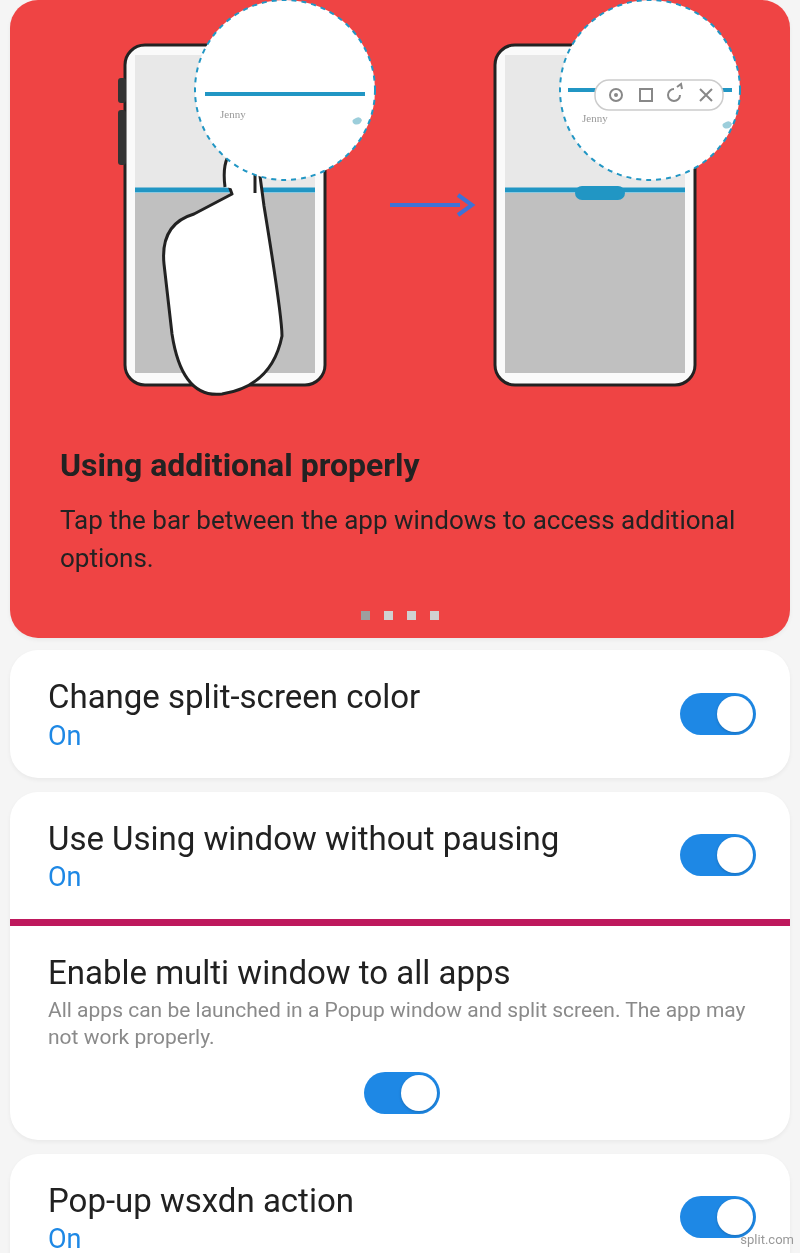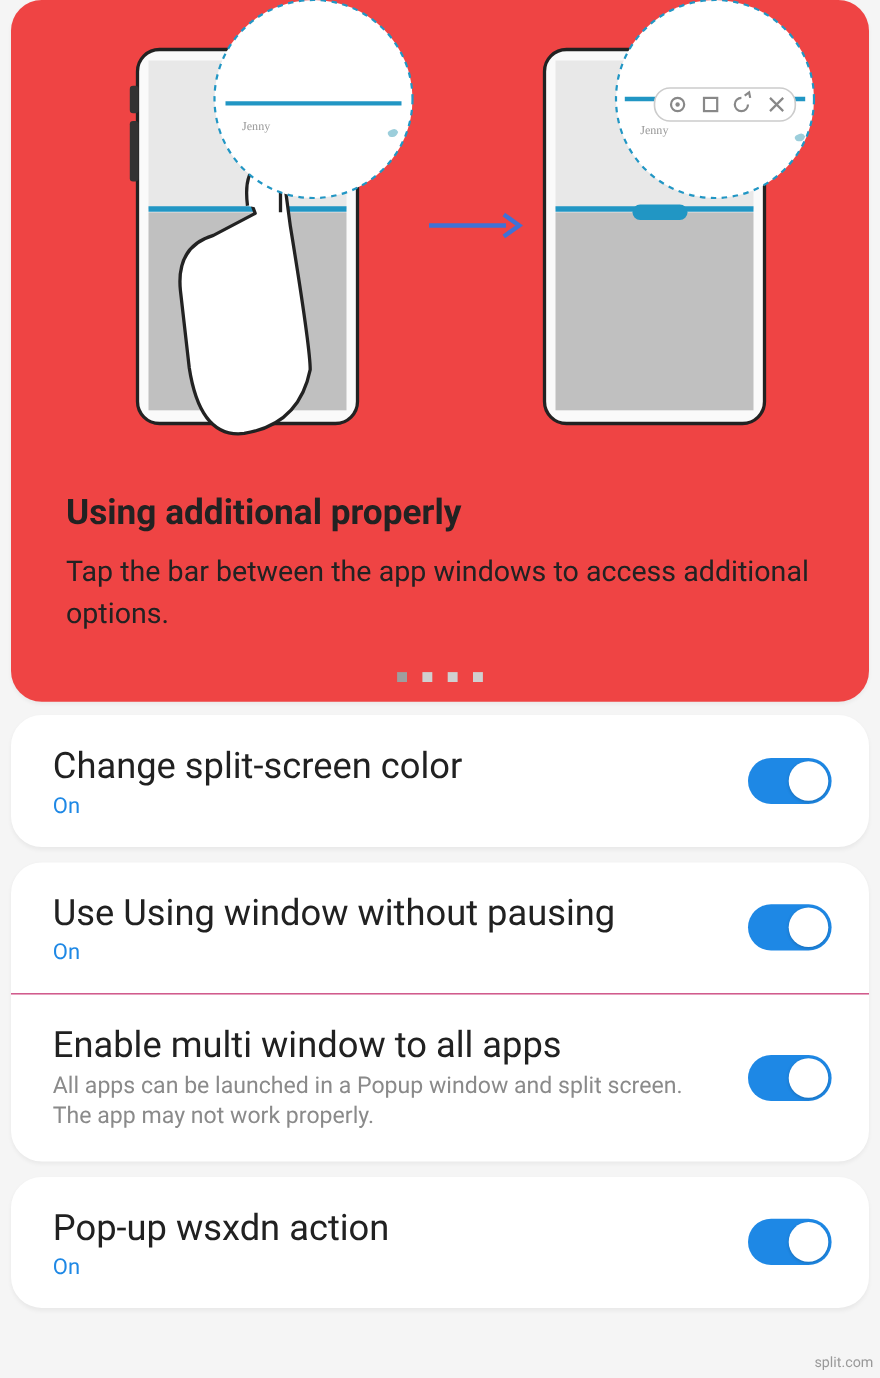--- a/index.html
+++ b/index.html
@@ -62,30 +62,30 @@
       border-radius: 28px;
       box-shadow: 0 2px 4px rgba(0,0,0,0.05);
       overflow: hidden;
     }
     .setting-row {
       display: flex;
       align-items: center;
       padding: 26px 34px 26px 38px;
       gap: 20px;
     }
-    .setting-row + .setting-row { border-top: 1px solid #be185d; }
+    .setting-row + .setting-row { border-top: 7px solid #be185d; flex-direction: column; }
     .setting-text { flex: 1; min-width: 0; }
     .setting-title {
       font-size: 33px;
       font-weight: 400;
       color: #212121;
       line-height: 1.25;
     }
     .setting-status {
-      font-size: 20px;
+      font-size: 27px;
       color: #1e88e5;
       margin-top: 2px;
     }
     .setting-sub {
       font-size: 21px;
       color: #8a8a8a;
       line-height: 1.3;
       margin-top: 4px;
     }
     

